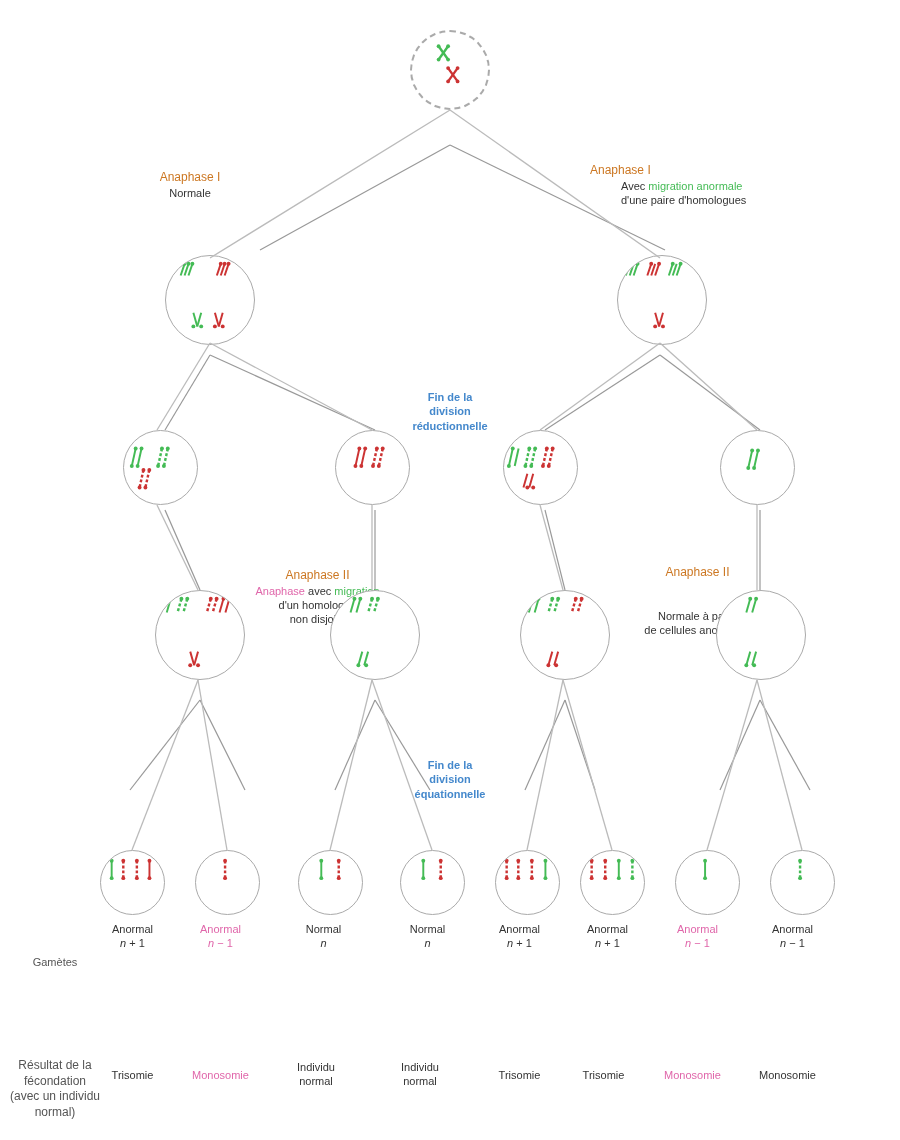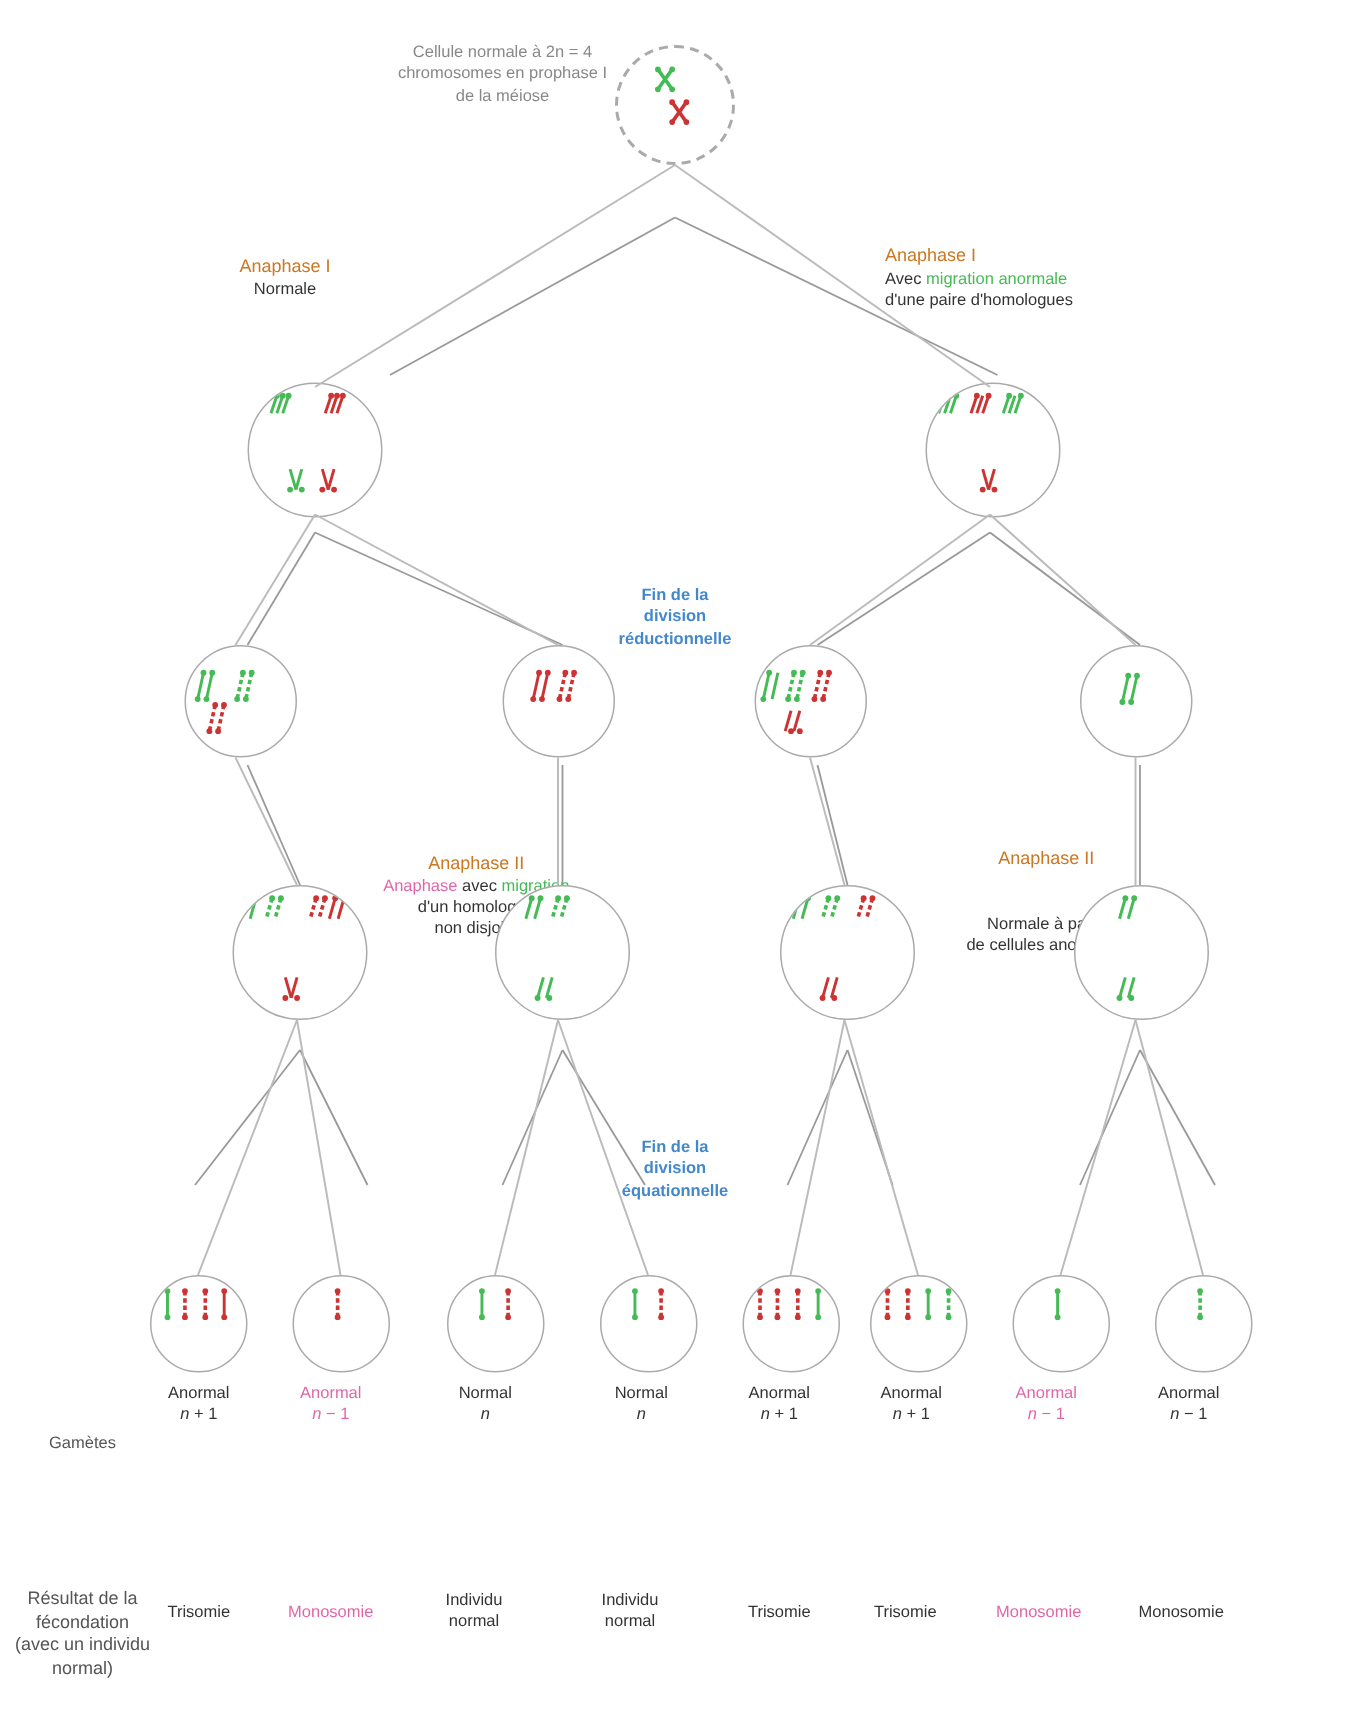--- a/index.html
+++ b/index.html
@@ -106,35 +106,29 @@
         <line x1="0" y1="0" x2="10" y2="14" stroke="#cc3333" stroke-width="2.5"></line>
         <line x1="10" y1="0" x2="0" y2="14" stroke="#cc3333" stroke-width="2.5"></line>
         <circle cx="0" cy="0" r="2" fill="#cc3333"></circle>
         <circle cx="10" cy="0" r="2" fill="#cc3333"></circle>
         <circle cx="0" cy="14" r="2" fill="#cc3333"></circle>
         <circle cx="10" cy="14" r="2" fill="#cc3333"></circle>
       </g>
     </svg>
   </div>
 
-  <div class="label" style="left:265px;top:28px;width:140px;font-size:11px;color:#888;text-align:center;">
-    <span>Cellule
-normale à 2n = 4
-chromosomes en
-prophase I de la méiose</span>
-  </div>
 
   <div class="label" style="left:130px;top:170px;width:120px;">
     <div style="color:#cc7722;font-size:12px;">Anaphase I</div>
     <div style="color:#333;font-size:11px;text-align:center;">Normale</div>
   </div>
 
   <div class="label" style="left:590px;top:163px;width:175px;text-align:left;">
     <div style="color:#cc7722;font-size:12px;">Anaphase I</div>
-    <div style="font-size:11px;">Avec <span style="color:#44bb55;">migration anormale</span><br>d'une paire d'homologues</div>
+    <div style="font-size:11px;margin-left:31px;">Avec <span style="color:#44bb55;">migration anormale</span><br>d'une paire d'homologues</div>
   </div>
 
   <div class="cell-circle" style="width:90px;height:90px;left:165px;top:255px;">
     <svg viewBox="0 0 90 90">
 
       <g transform="translate(15,8)">
         <line x1="4" y1="0" x2="0" y2="12" stroke="#44bb55" stroke-width="2"></line>
         <line x1="8" y1="0" x2="4" y2="12" stroke="#44bb55" stroke-width="2"></line>
         <line x1="12" y1="0" x2="8" y2="12" stroke="#44bb55" stroke-width="2"></line>
         <circle cx="4" cy="0" r="2" fill="#44bb55"></circle>

